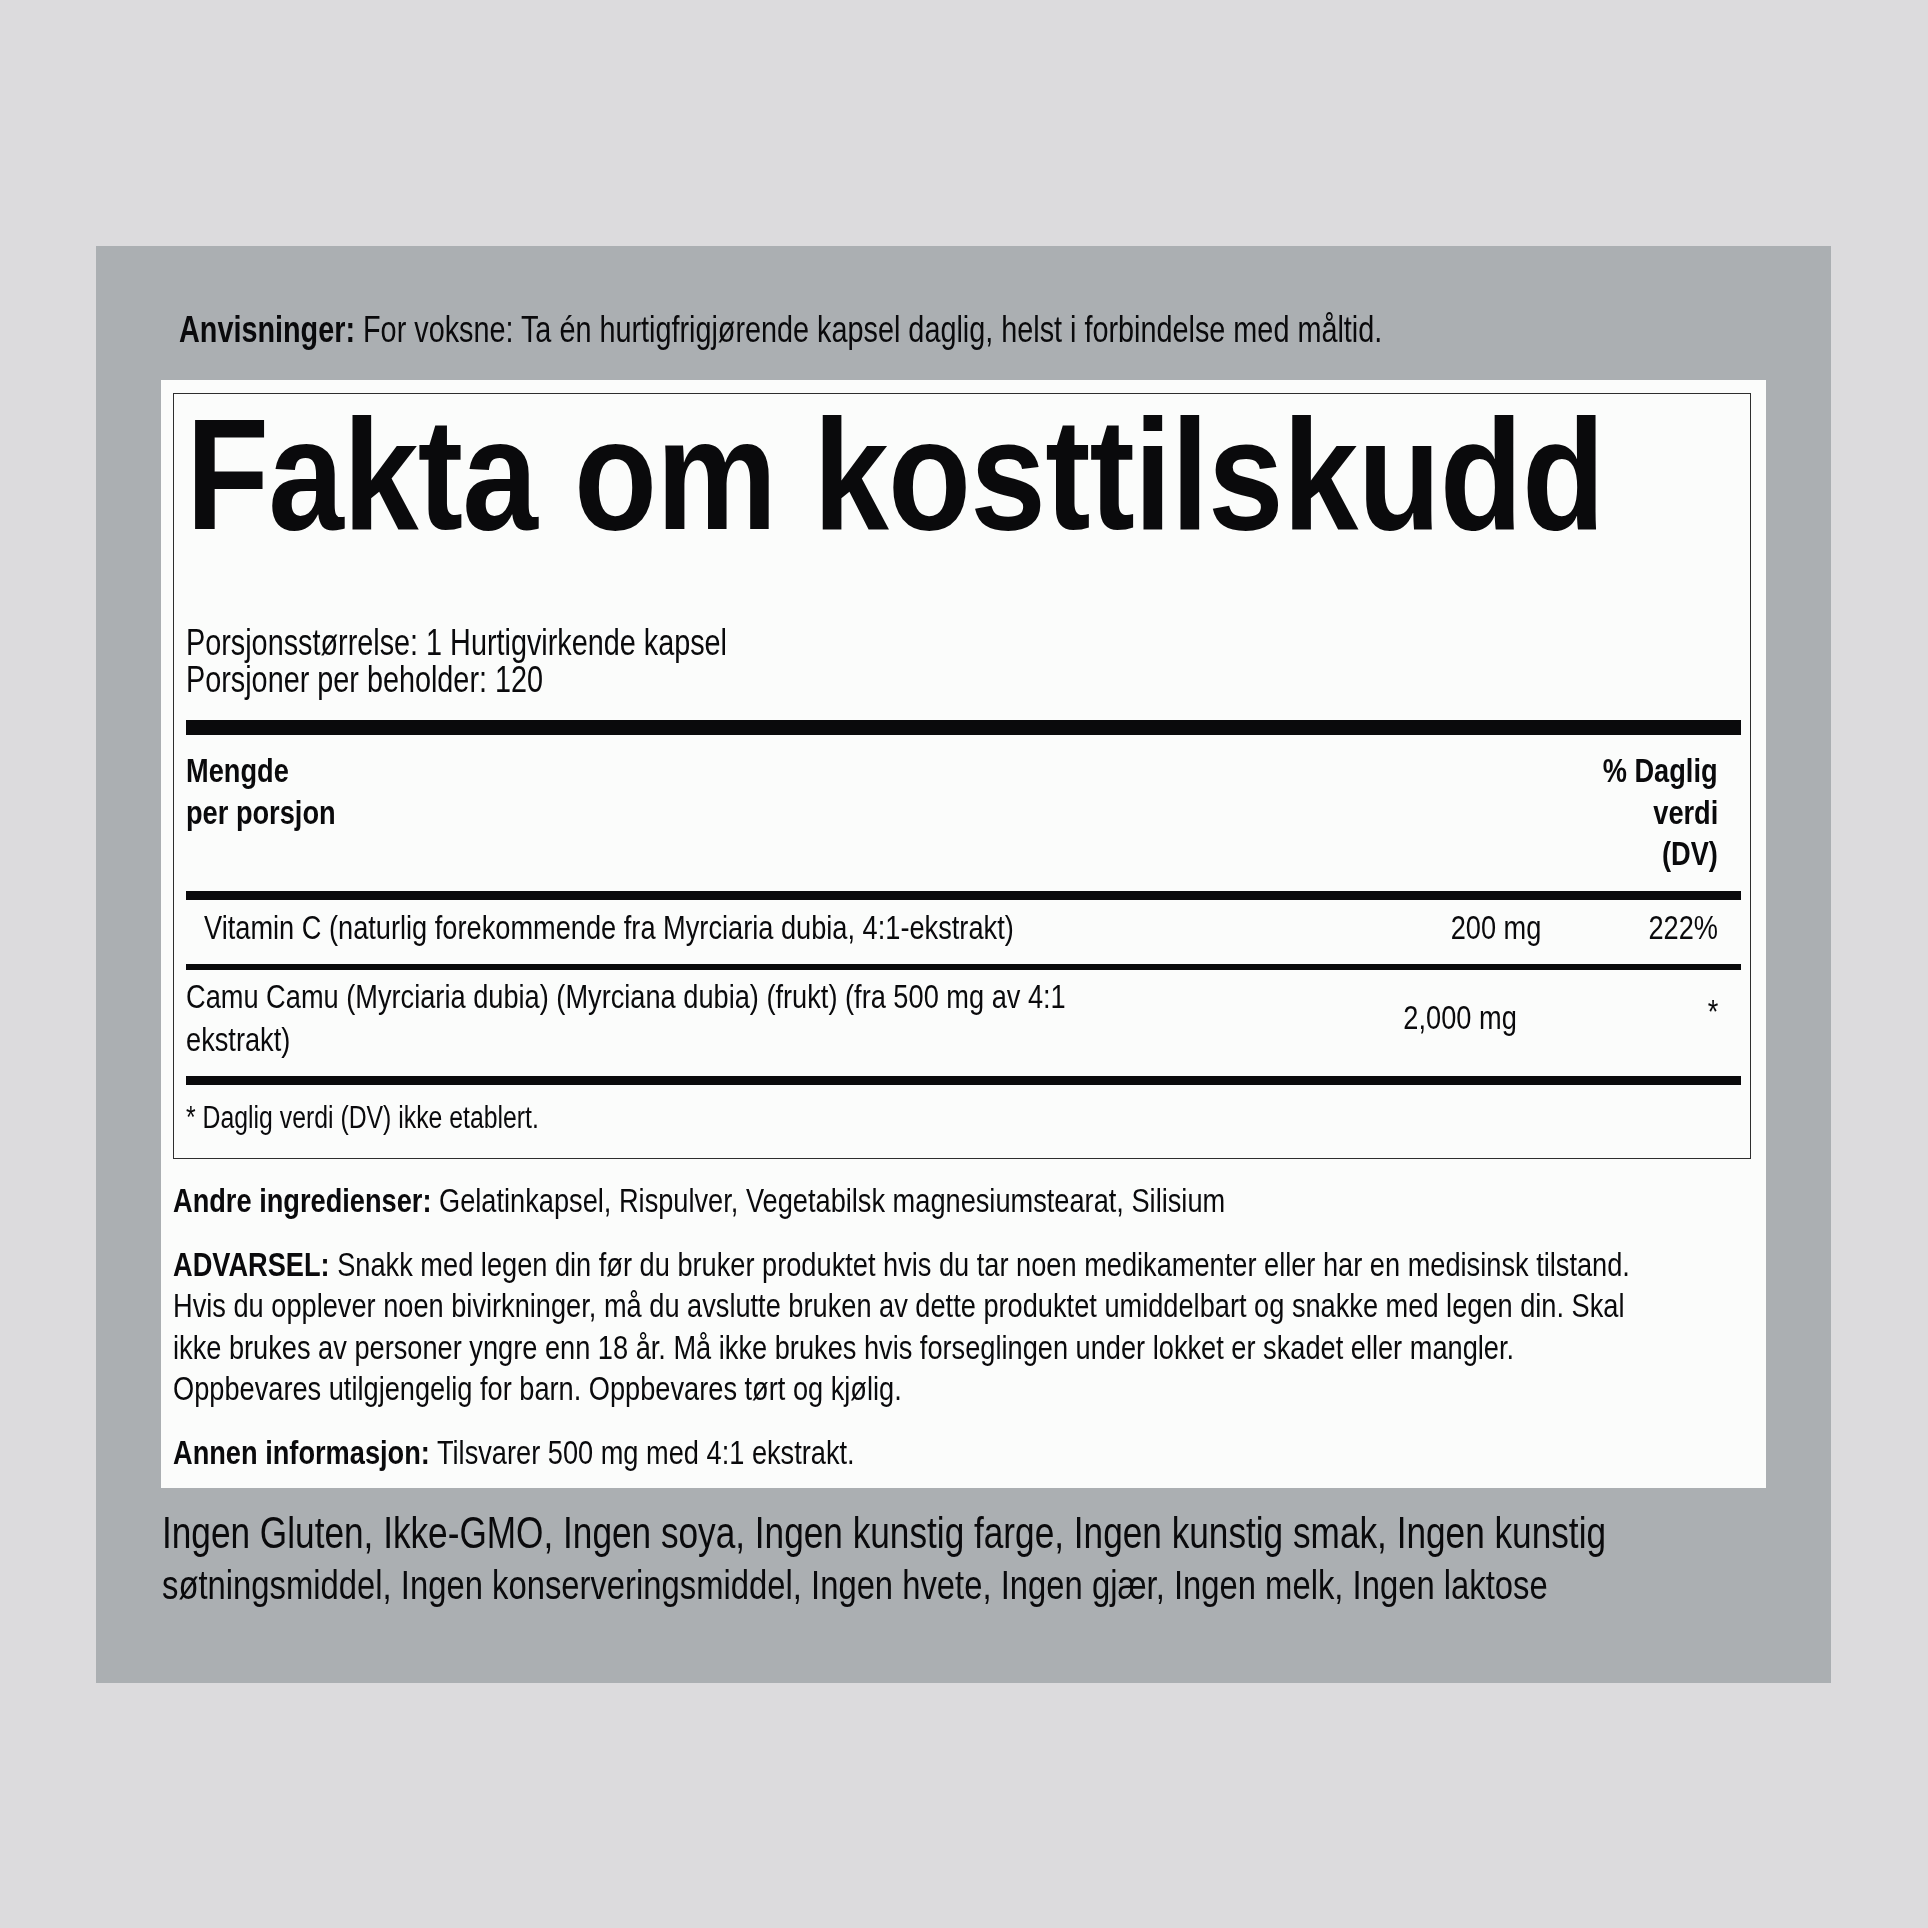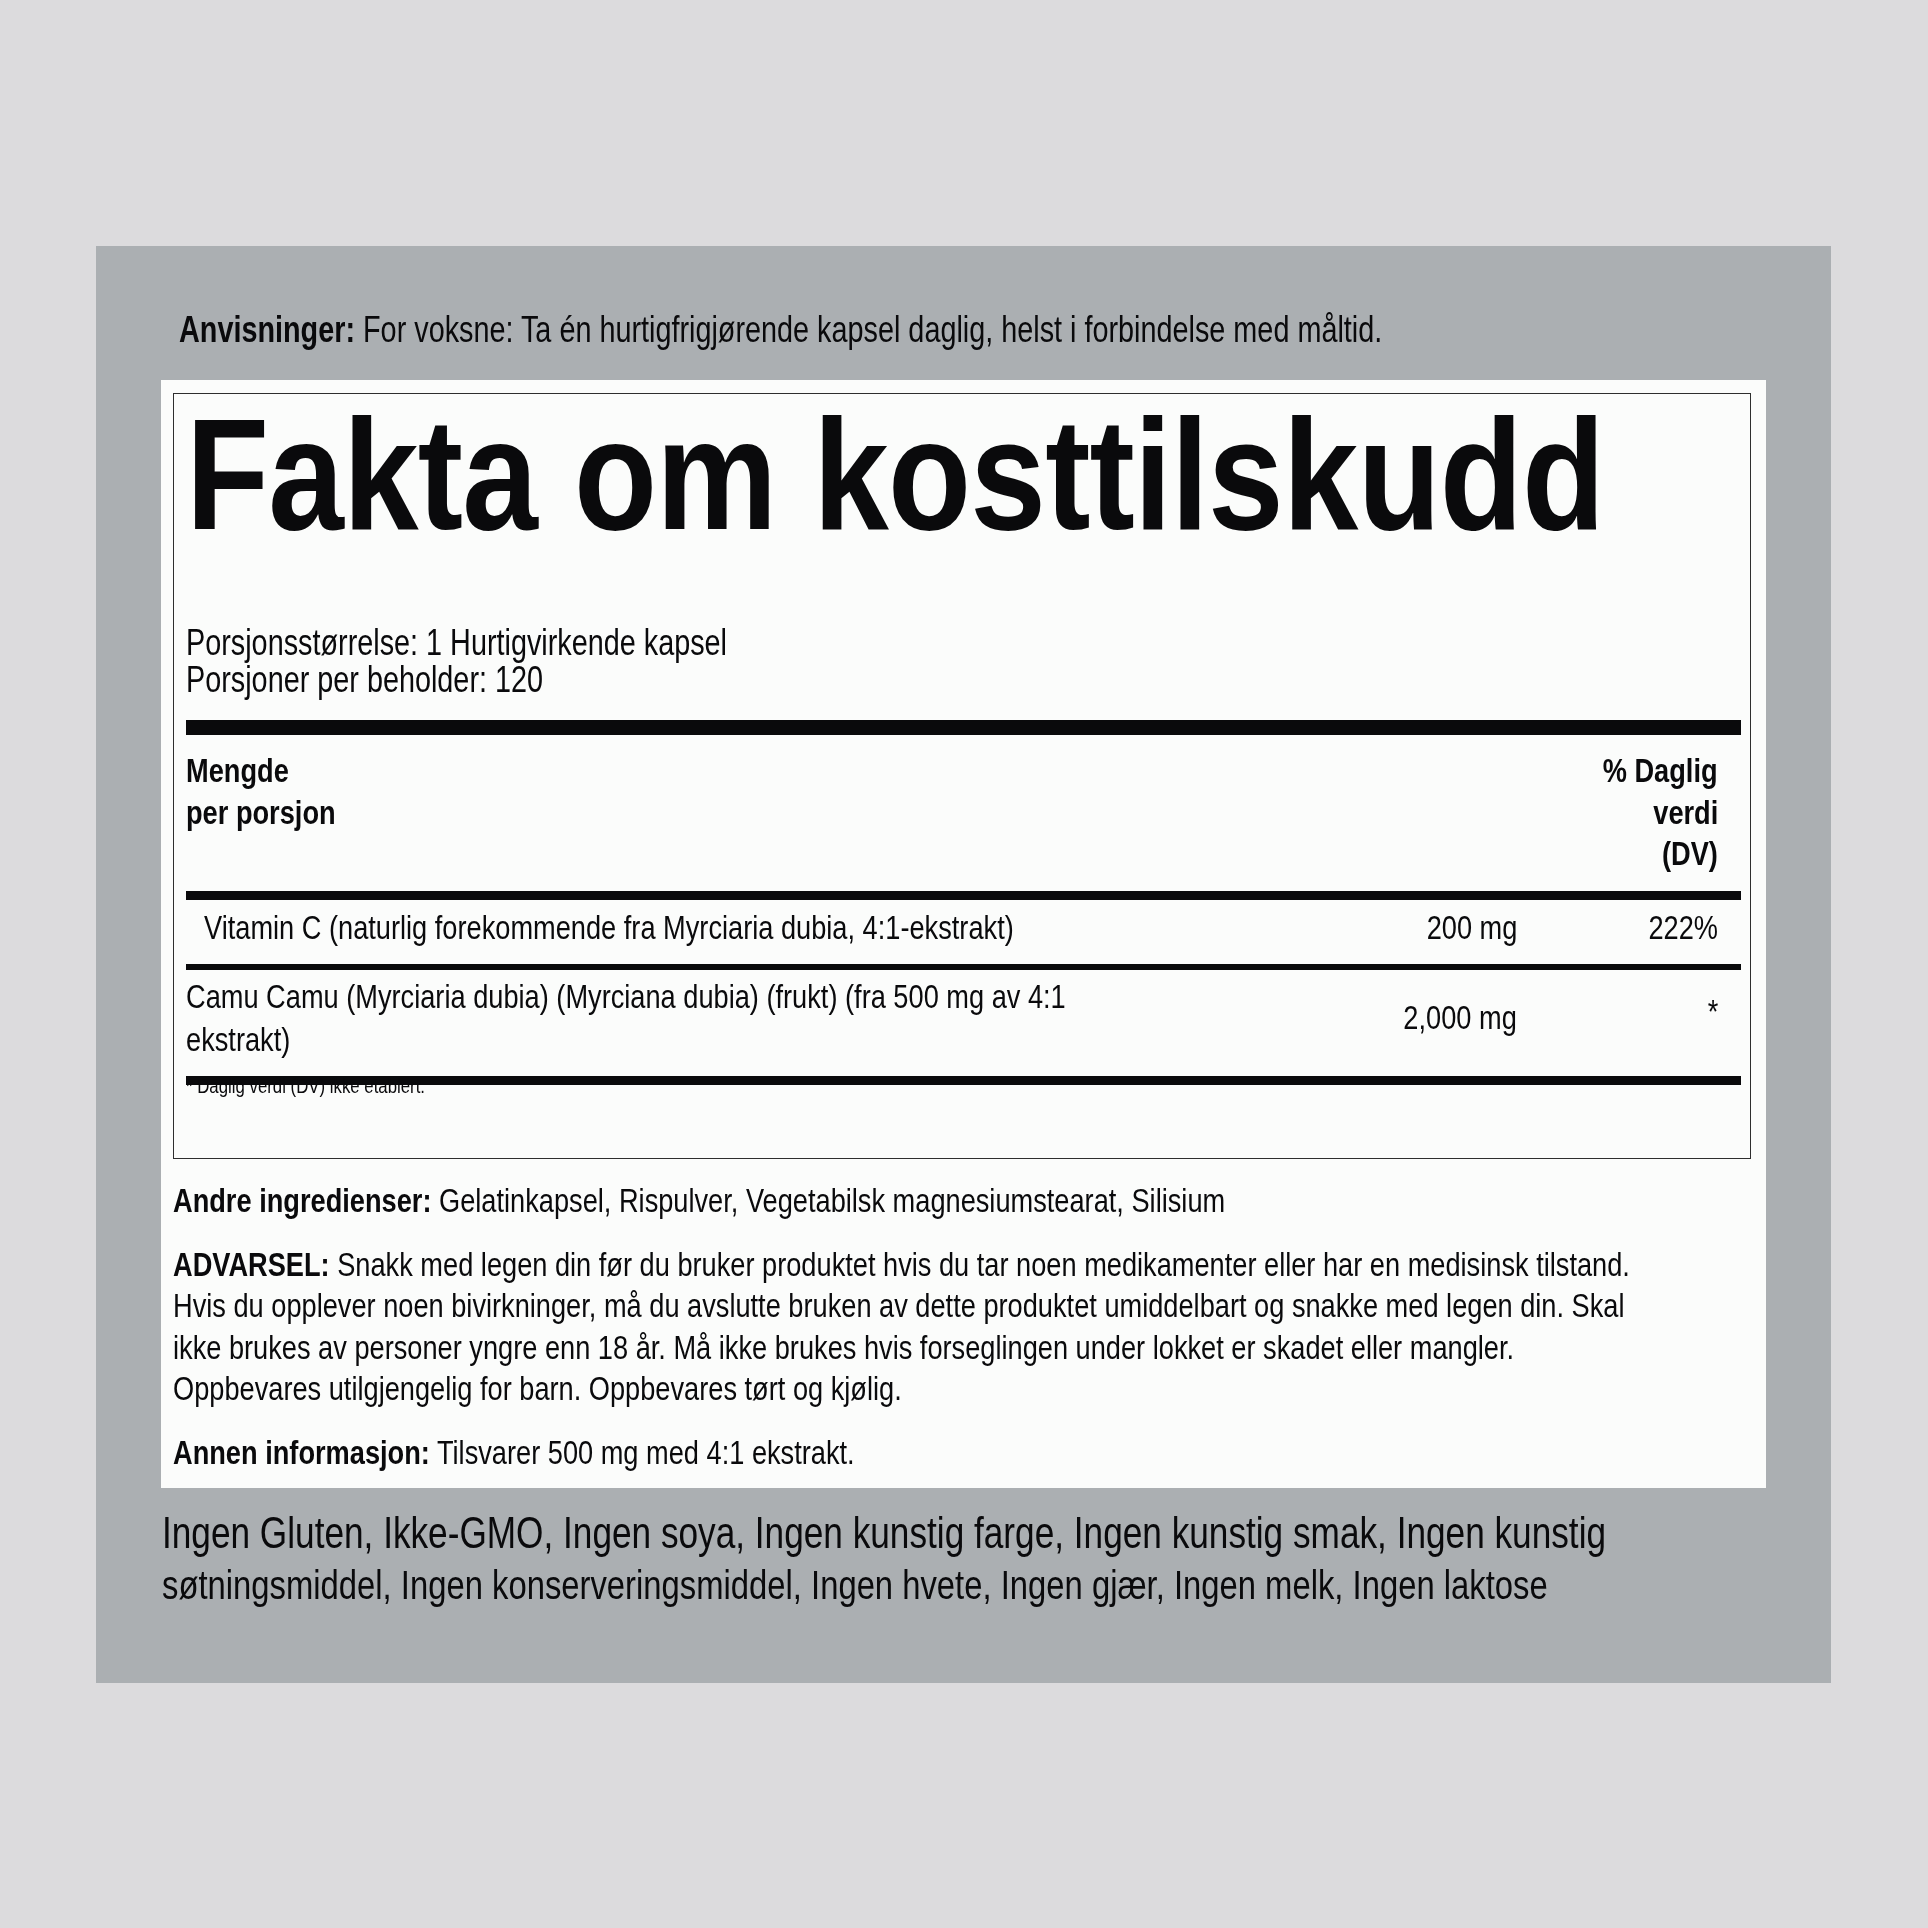--- a/index.html
+++ b/index.html
@@ -45,33 +45,33 @@
 <div class="abs t30 b" style="left:186px; top:750px;text-decoration:underline;"><span class="cond">Mengde</span></div>
 <div class="abs t30 b" style="left:186px; top:792px;"><span class="cond">per porsjon</span></div>
 
 <div class="abs t30 b right" style="right:210px; top:750px;"><span class="cond-r">% Daglig</span></div>
 <div class="abs t30 b right" style="right:210px; top:792px;"><span class="cond-r">verdi</span></div>
 <div class="abs t30 b right" style="right:210px; top:833px;"><span class="cond-r">(DV)</span></div>
 
 <div class="bar" style="top:891px; height:8.5px;"></div>
 
 <div class="abs t30" style="left:186px; top:907px;margin-left:18px;"><span class="cond">Vitamin C (naturlig forekommende fra Myrciaria dubia, 4:1-ekstrakt)</span></div>
-<div class="abs t30 right" style="right:411px; top:907px;"><span class="cond-r">200 mg</span></div>
+<div class="abs t30 right" style="right:387px; top:907px;"><span class="cond-r">200 mg</span></div>
 <div class="abs t30 right" style="right:210px; top:907px;"><span class="cond-r">222%</span></div>
 
 <div class="bar" style="top:964px; height:5.6px;"></div>
 
 <div class="abs t30" style="left:186px; top:976px;"><span class="cond">Camu Camu (Myrciaria dubia) (Myrciana dubia) (frukt) (fra 500 mg av 4:1</span></div>
 <div class="abs t30" style="left:186px; top:1019px;"><span class="cond">ekstrakt)</span></div>
 <div class="abs t30 right" style="right:411px; top:997px;text-align:center;"><span class="cond-r">2,000 mg</span></div>
 <div class="abs t30 right" style="right:210px; top:991px;"><span class="cond-r">*</span></div>
 
 <div class="bar" style="top:1076px; height:8.5px;"></div>
 
-<div class="abs" style="left:186px; top:1072px; font-size:21px; line-height:28px;"><span class="cond">* Daglig verdi (DV) ikke etablert.</span></div>
+<div class="abs" style="left:186px; top:1104px; font-size:31px; line-height:28px;"><span class="cond">* Daglig verdi (DV) ikke etablert.</span></div>
 
 <div class="abs t30" style="left:173px; top:1180px;">
   <span class="cond"><span class="b">Andre ingredienser:</span><span> Gelatinkapsel, Rispulver, Vegetabilsk magnesiumstearat, Silisium</span></span>
 </div>
 
 <div class="abs t30" style="left:173px; top:1244px;">
   <span class="cond"><span class="b">ADVARSEL:</span><span> Snakk med legen din før du bruker produktet hvis du tar noen medikamenter eller har en medisinsk tilstand.</span></span>
 </div>
 <div class="abs t30" style="left:173px; top:1285px;"><span class="cond">Hvis du opplever noen bivirkninger, må du avslutte bruken av dette produktet umiddelbart og snakke med legen din. Skal</span></div>
 <div class="abs t30" style="left:173px; top:1327px;"><span class="cond">ikke brukes av personer yngre enn 18 år. Må ikke brukes hvis forseglingen under lokket er skadet eller mangler.</span></div>

